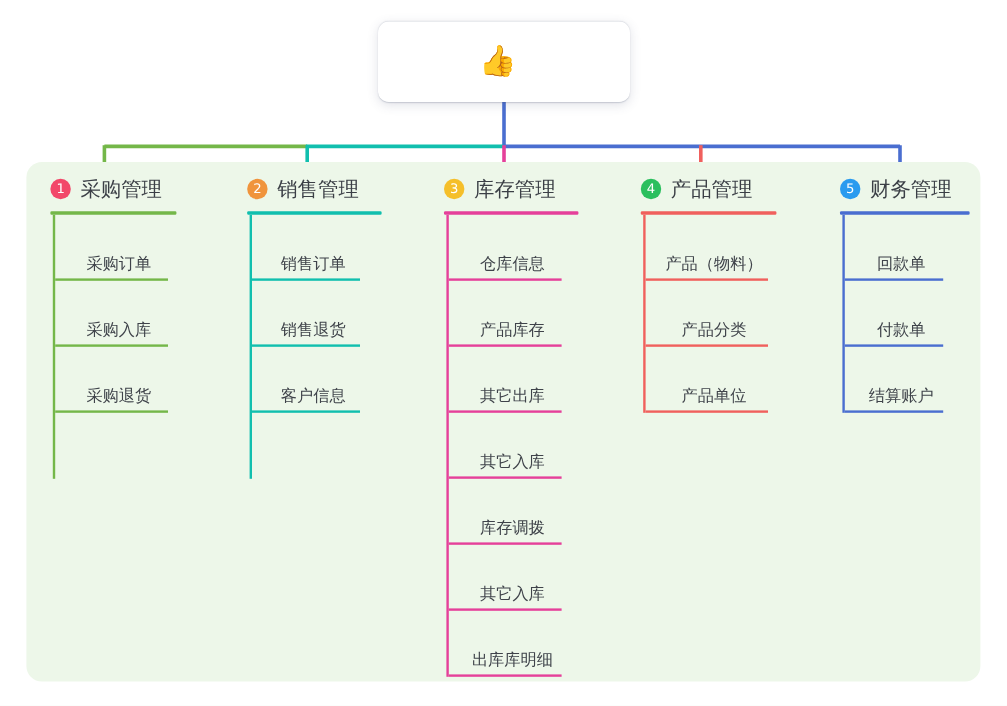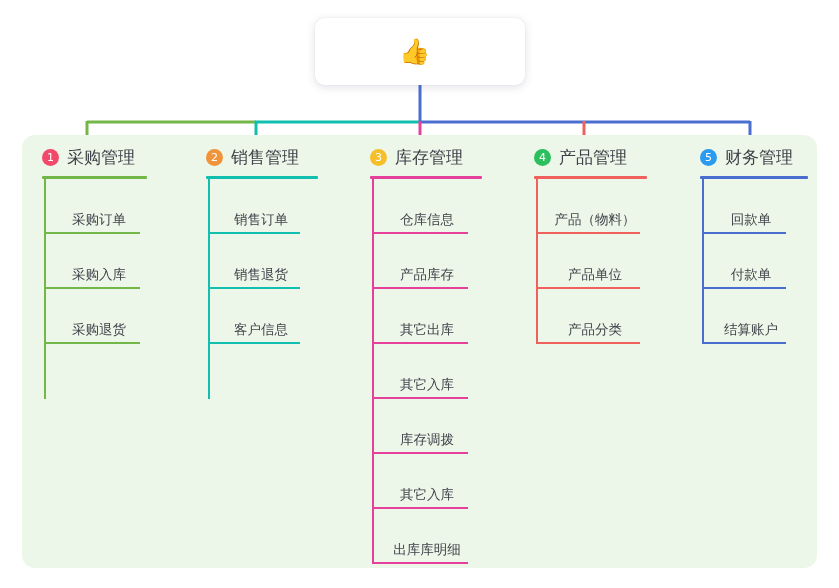--- a/index.html
+++ b/index.html
@@ -245,27 +245,27 @@
         <span class="col-title">产品管理</span>
       </div>
       <div class="col-rule" style="background: rgb(240, 96, 93); width: 113px;"></div>
       <div class="items">
         <div class="spine" style="background: rgb(240, 96, 93); height: 165px;"></div>
         <div class="item">
           <span class="item-label">产品（物料）</span>
           <div class="item-rule" style="background: rgb(240, 96, 93); width: 102px;"></div>
         </div>
         <div class="item">
+          <span class="item-label">产品分类</span>
+          <div class="item-rule" style="background: rgb(240, 96, 93); width: 102px;"></div>
+        </div>
+        <div class="item">
           <span class="item-label">产品单位</span>
           <div class="item-rule" style="background: rgb(240, 96, 93); width: 102px;"></div>
         </div>
-        <div class="item">
-          <span class="item-label">产品分类</span>
-          <div class="item-rule" style="background: rgb(240, 96, 93); width: 102px;"></div>
-        </div>
       </div>
     </div>
     <div class="column" style="left: 700px; width: 100px;">
       <div class="col-header">
         <span class="badge" style="background: rgb(42, 155, 239);">5</span>
         <span class="col-title">财务管理</span>
       </div>
       <div class="col-rule" style="background: rgb(74, 110, 208); width: 108px;"></div>
       <div class="items">
         <div class="spine" style="background: rgb(74, 110, 208); height: 165px;"></div>

